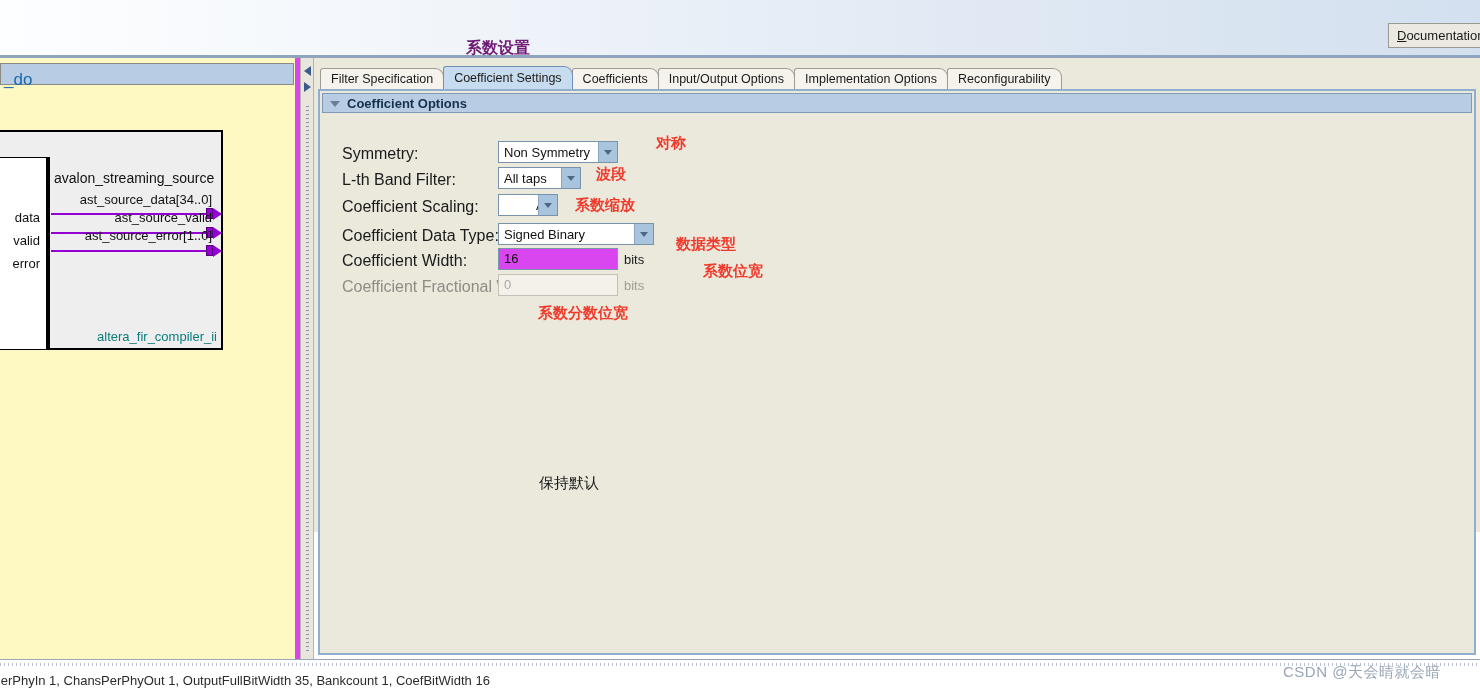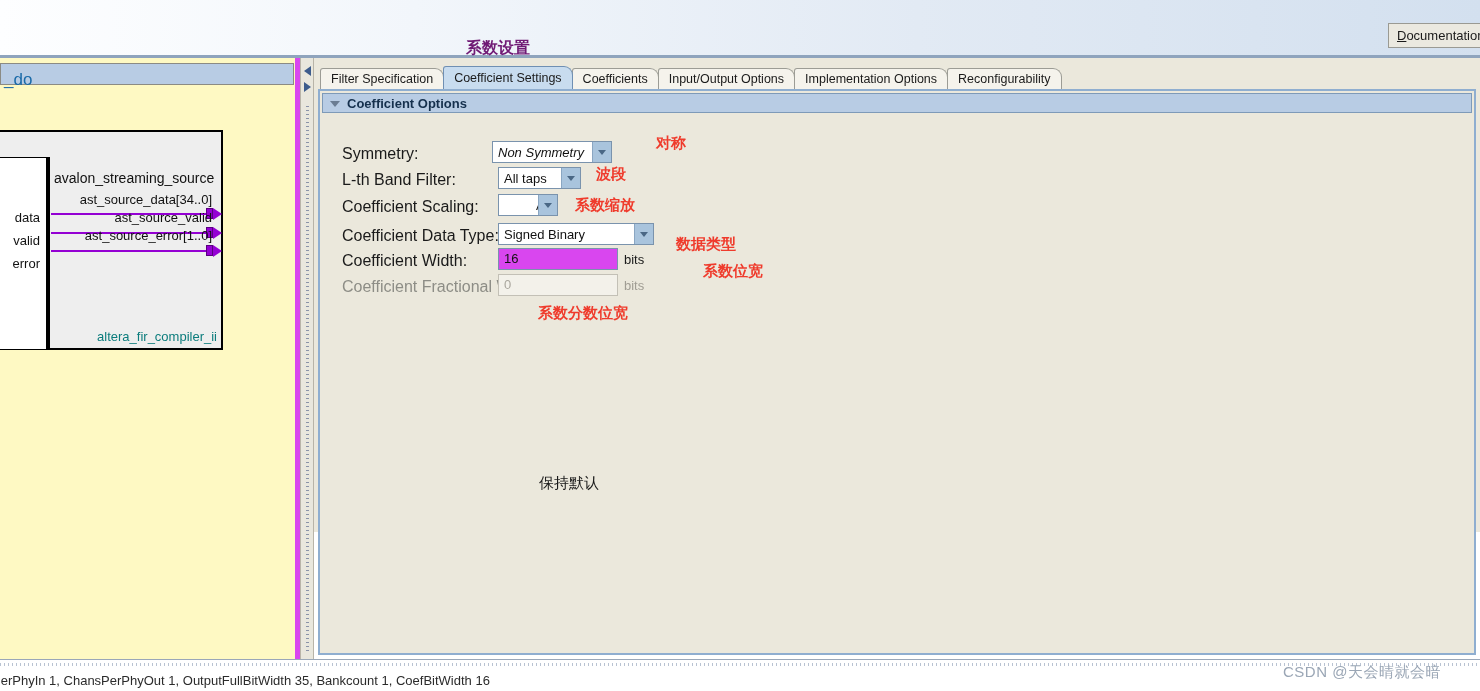--- a/index.html
+++ b/index.html
@@ -400,21 +400,21 @@
     </div>
 
     <div class="form-area">
 
       <div class="section-header">
         <div class="section-tri"></div>
         <span>Coefficient Options</span>
       </div>
 
       <div class="field-label" style="left:22px; top:54px;">Symmetry:</div>
-      <div class="combo" style="left:172px; top:50px; width:120px;font-style:italic;">
+      <div class="combo" style="left:178px; top:50px; width:120px;">
         <div class="val">Non Symmetry</div>
         <div class="arrowbtn"></div>
       </div>
       <div class="anno" style="left:308px; top:43px;margin-left:28px;">对称</div>
 
       <div class="field-label" style="left:22px; top:80px;">L-th Band Filter:</div>
       <div class="combo" style="left:178px; top:76px; width:83px;">
         <div class="val">All taps</div>
         <div class="arrowbtn"></div>
       </div>

